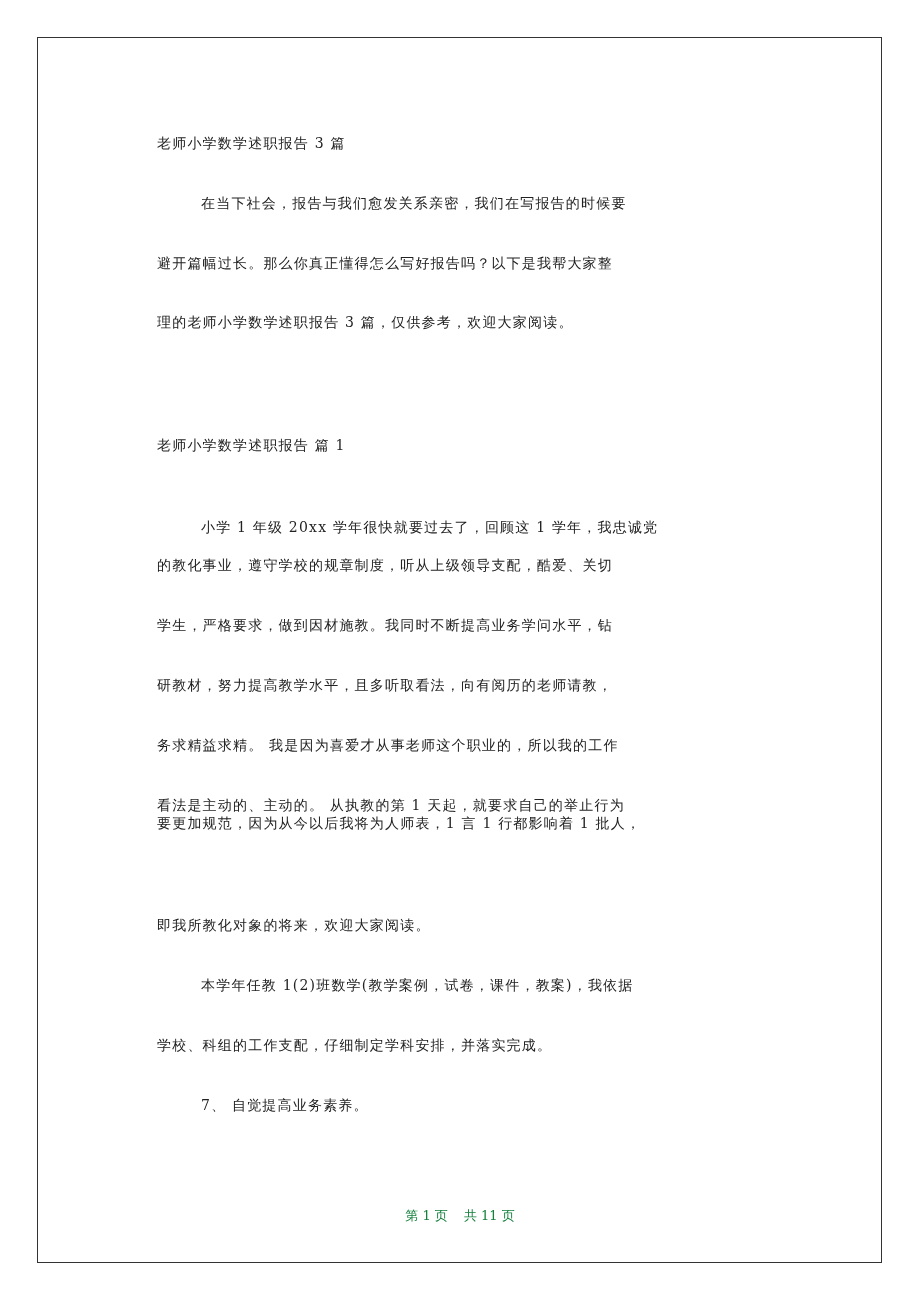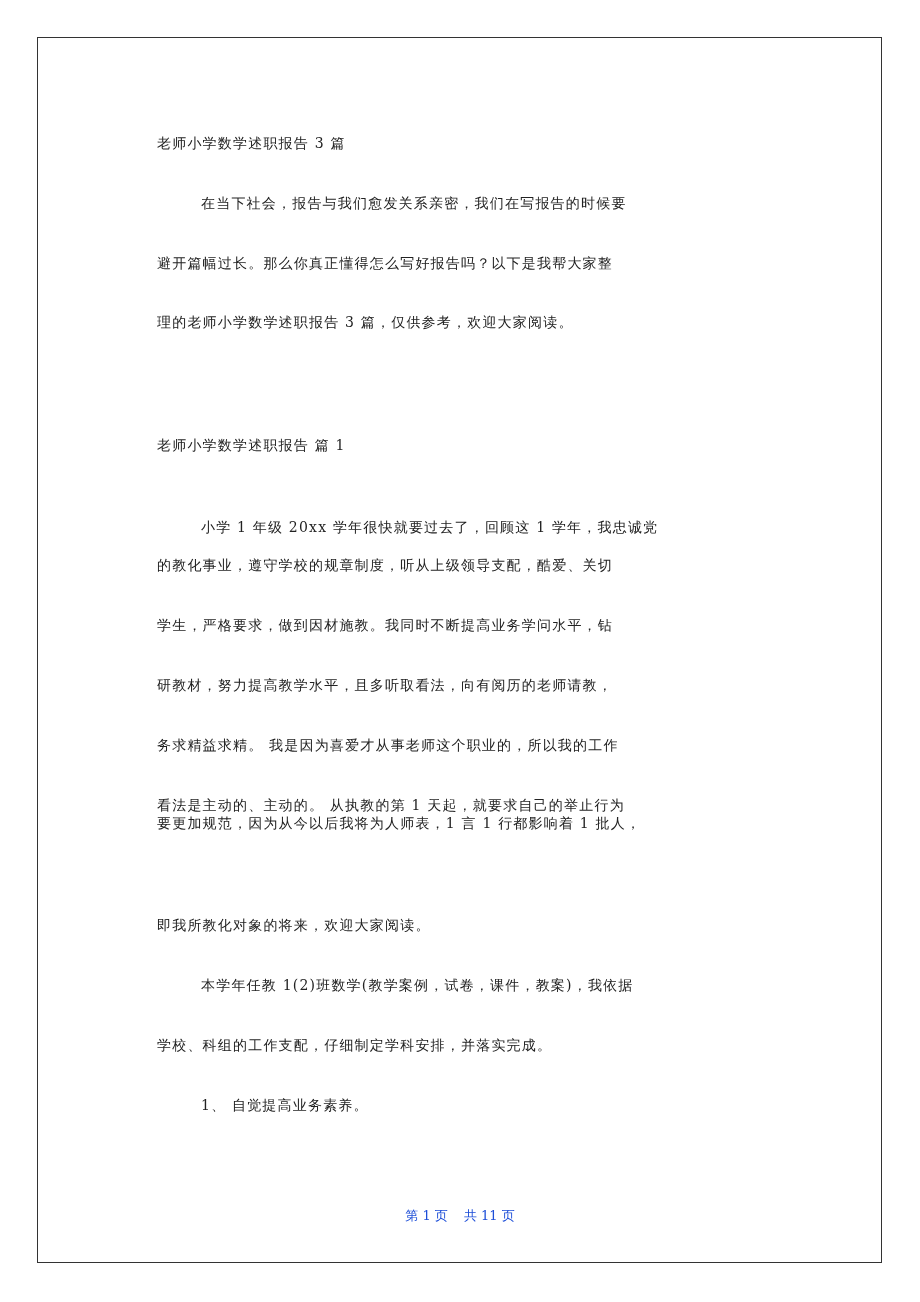--- a/index.html
+++ b/index.html
@@ -4,21 +4,21 @@
   <style>
     html, body { margin: 0; padding: 0; background: #ffffff; }
     body { width: 920px; height: 1302px; position: relative; overflow: hidden;
            font-family: "DejaVu Serif", "Liberation Serif", serif; color: #222; }
     .page-border { position: absolute; left: 37px; top: 37px; width: 845px; height: 1226px;
                    border: 1.5px solid #333; box-sizing: border-box; }
     .line { position: absolute; left: 113px; font-size: 14px; line-height: 30px;
             white-space: nowrap; letter-spacing: 1.2px; margin-left: 44px; }
     .indent { left: 157px; }
     .footer { position: absolute; left: 0; width: 920px; top: 1206px; text-align: center;
-              font-size: 13px; line-height: 20px; color: #1d4ed8; }
+              font-size: 13px; line-height: 20px; color: #15803d; }
     .footer span { margin: 0 6px; }
   </style>
 </head>
 <body>
 
 <div class="page-border"></div>
 
 <div class="line" style="top:128px">老师小学数学述职报告 3 篇</div>
 
 <div class="line indent" style="top:188px">在当下社会，报告与我们愈发关系亲密，我们在写报告的时候要</div>
@@ -32,18 +32,18 @@
 <div class="line" style="top:610px">学生，严格要求，做到因材施教。我同时不断提高业务学问水平，钻</div>
 <div class="line" style="top:670px">研教材，努力提高教学水平，且多听取看法，向有阅历的老师请教，</div>
 <div class="line" style="top:730px">务求精益求精。 我是因为喜爱才从事老师这个职业的，所以我的工作</div>
 <div class="line" style="top:790px">看法是主动的、主动的。 从执教的第 1 天起，就要求自己的举止行为</div>
 <div class="line" style="top:808px">要更加规范，因为从今以后我将为人师表，1 言 1 行都影响着 1 批人，</div>
 <div class="line" style="top:910px">即我所教化对象的将来，欢迎大家阅读。</div>
 
 <div class="line indent" style="top:970px">本学年任教 1(2)班数学(教学案例，试卷，课件，教案)，我依据</div>
 <div class="line" style="top:1030px">学校、科组的工作支配，仔细制定学科安排，并落实完成。</div>
 
-<div class="line indent" style="top:1090px">1、  自觉提高业务素养。</div>
+<div class="line indent" style="top:1090px">7、  自觉提高业务素养。</div>
 
 <div class="footer">
   <span>第 1 页</span>
   <span>共 11 页</span>
 </div>
 
 </body></html>

